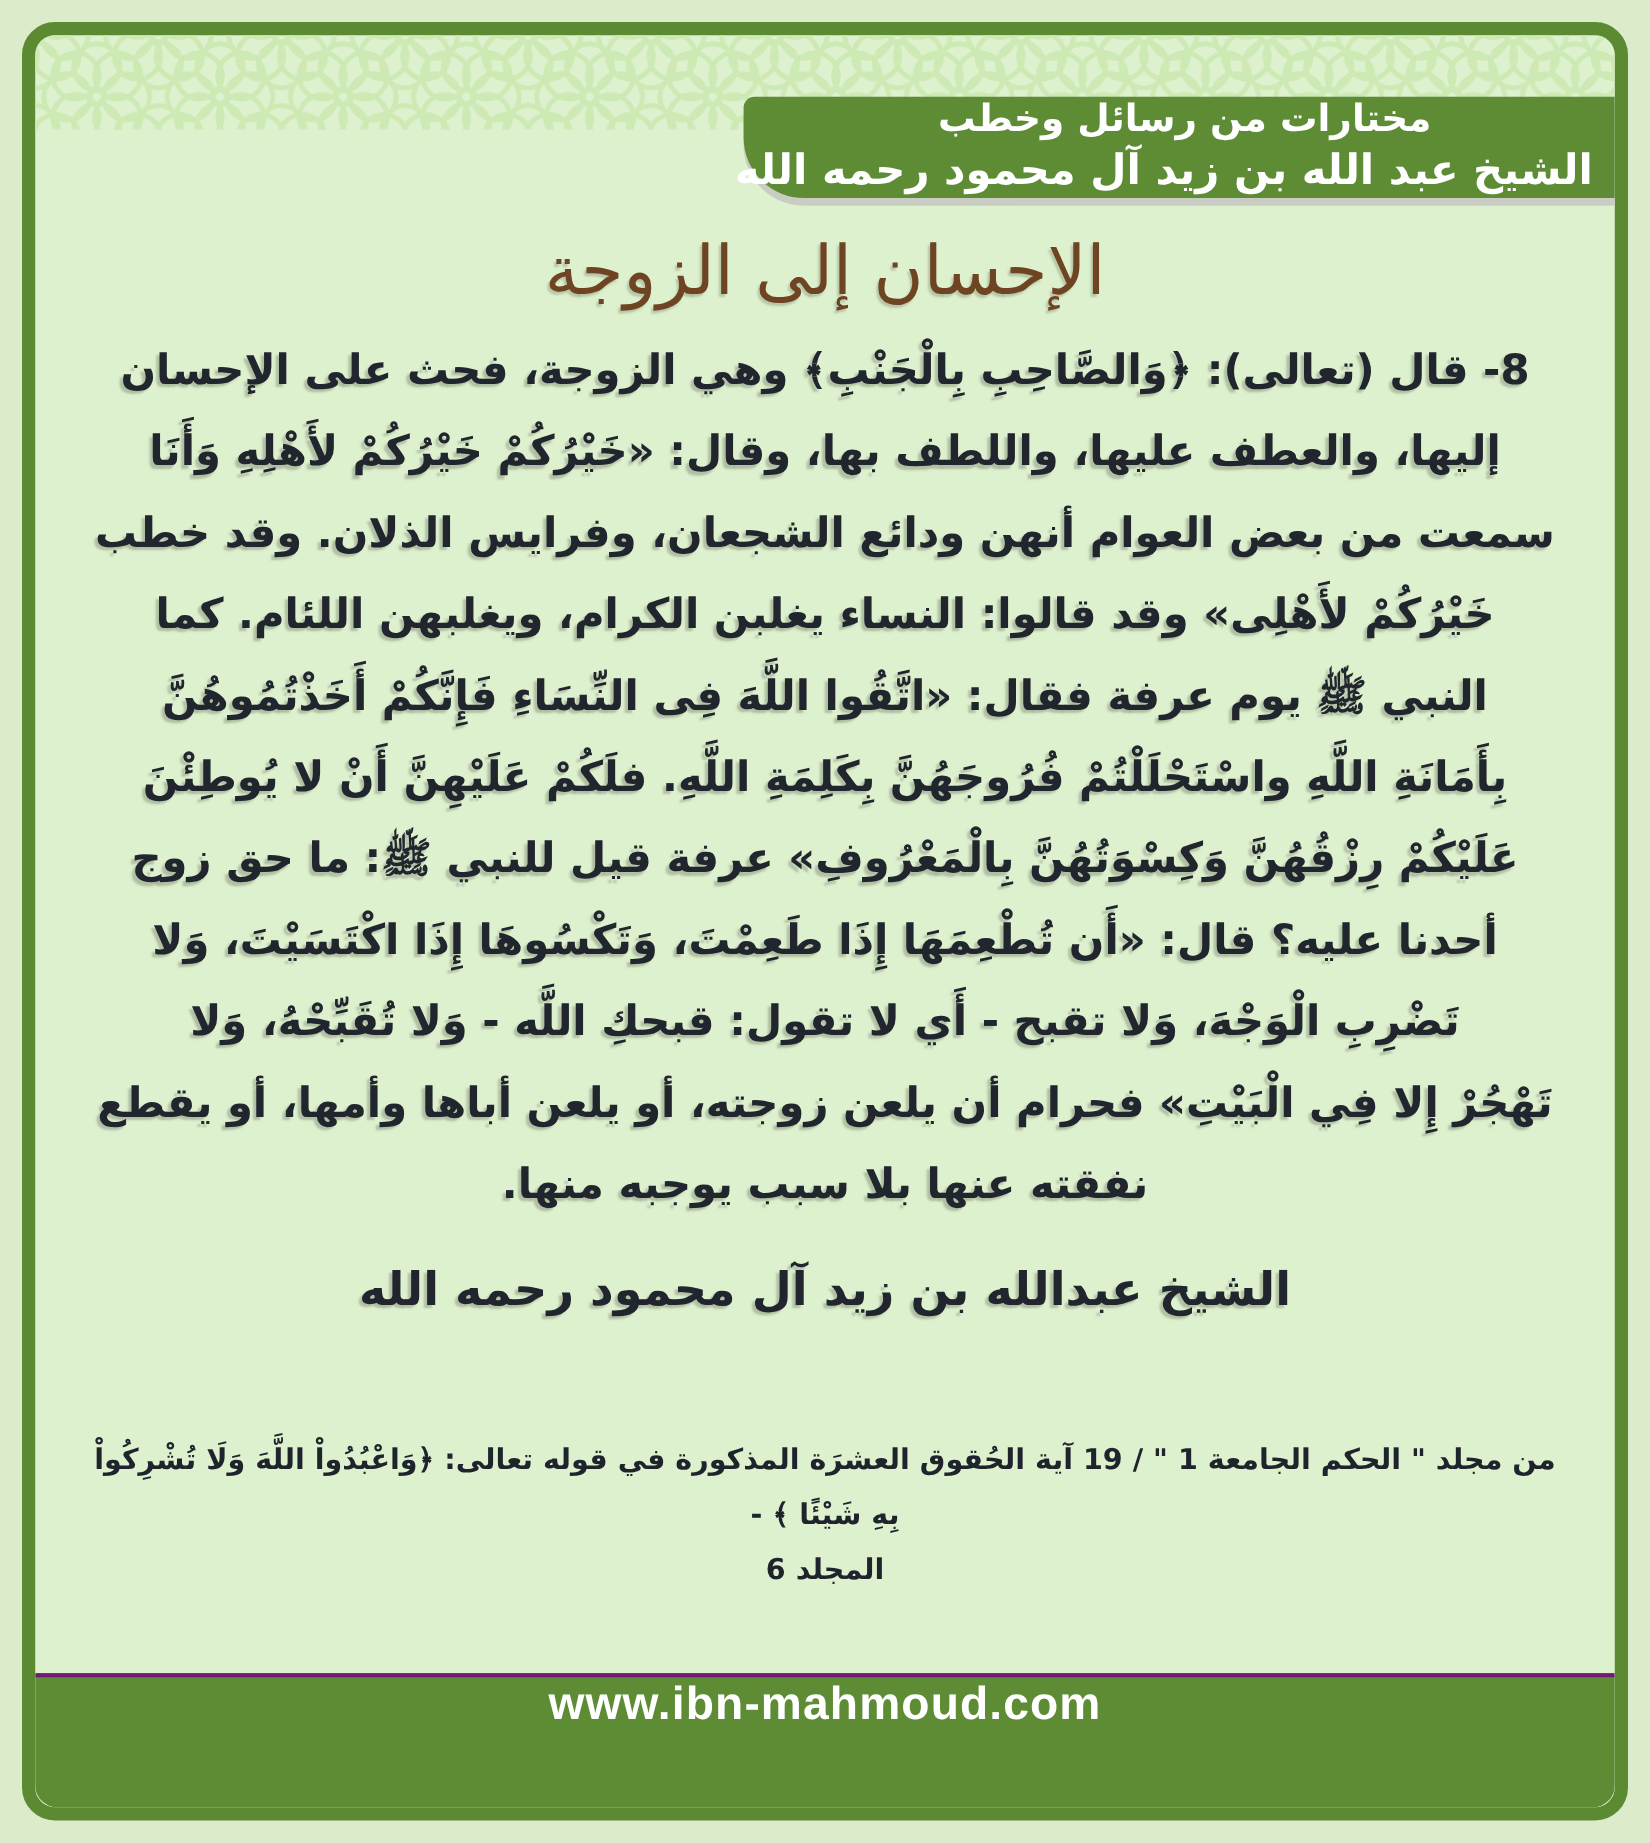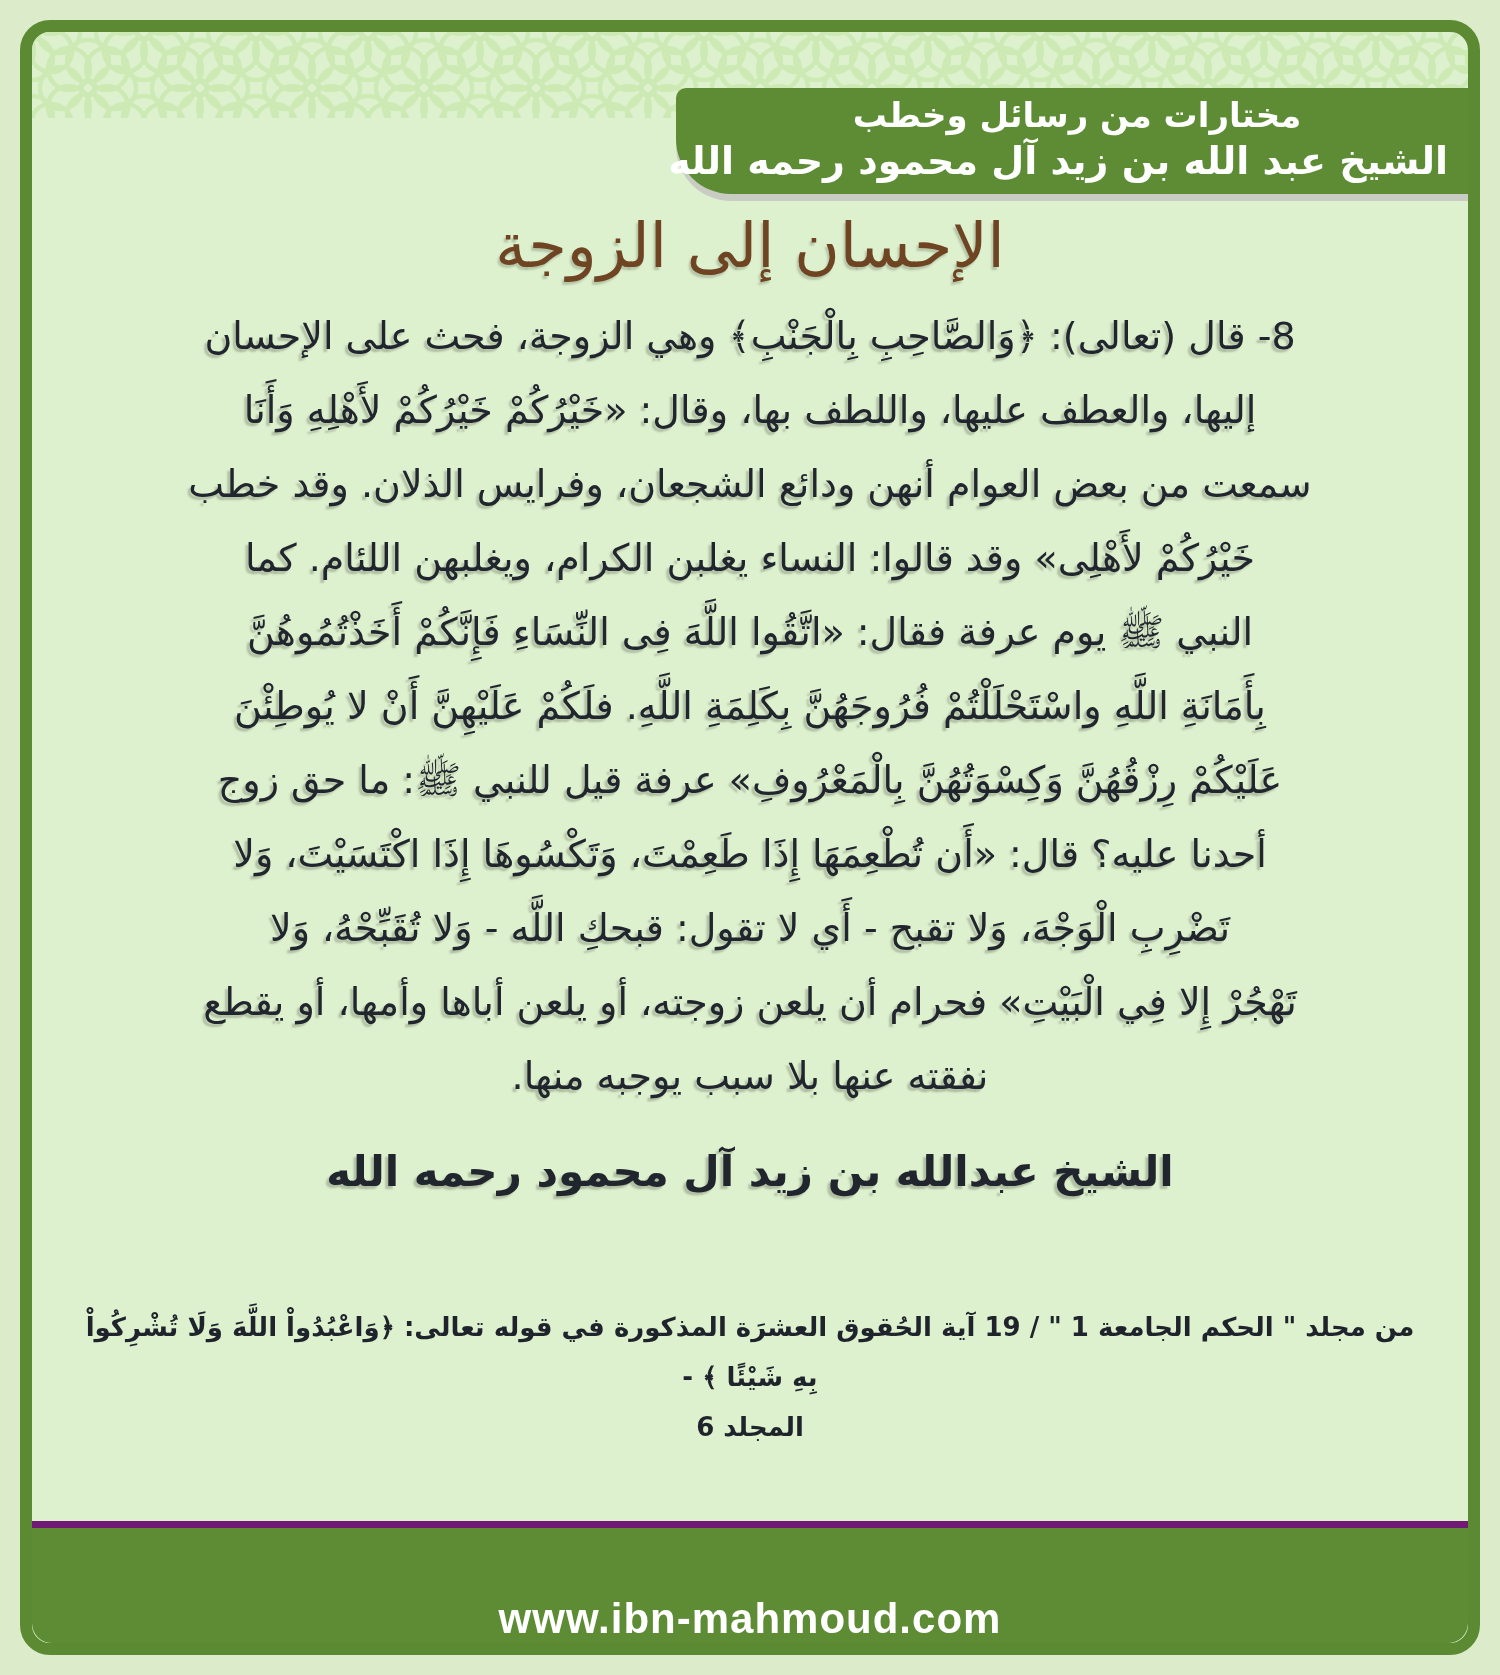--- a/index.html
+++ b/index.html
@@ -21,21 +21,21 @@
   .pattern-band {
     position: absolute;
     top: 0; left: 0; right: 0;
     height: 86px;
     z-index: 1;
   }
   .banner {
     position: absolute;
     top: 56px; right: 0;
     width: 792px;
-    height: 106px;
+    height: 92px;
     background: #5d8c35;
     border-radius: 10px 0 0 55px;
     box-shadow: 0 7px 0 #c9ccc3;
     z-index: 2;
     display: flex;
     flex-direction: column;
     justify-content: center;
     align-items: center;
     padding: 4px 20px 6px 30px;
   }
@@ -66,21 +66,21 @@
     color: #6e4423;
     font-size: 62px;
     font-weight: normal;
     line-height: 1.15;
     text-shadow: -2px 3px 2px rgba(110,120,95,0.35);
   }
   .body-text {
     margin-top: 18px;
     color: #21252d;
     font-size: 38px;
-    font-weight: normal;
+    font-weight: bold;
   }
   .body-line {
     text-align: center;
     line-height: 74px;
     white-space: nowrap;
     text-shadow: -3px 3px 2px rgba(120,130,108,0.45);
   }
   .signature {
     margin-top: 34px;
     text-align: center;
@@ -95,24 +95,24 @@
     color: #1f232b;
     font-size: 26px;
     font-weight: bold;
     line-height: 50px;
   }
   .bottom-bar {
     position: absolute;
     left: 0; right: 0; bottom: 0;
     height: 122px;
     background: #5d8c35;
-    border-top: 7px solid #701a75;
+    border-top: 4px solid #701a75;
     border-radius: 0 0 20px 20px;
     display: flex;
-    align-items: flex-end;
+    align-items: flex-start;
     justify-content: center;
     z-index: 4;
   }
   .website {
     color: #ffffff;
     font-size: 42px;
     font-weight: bold;
     font-family: "Liberation Sans", "DejaVu Sans", sans-serif;
     direction: ltr;
     letter-spacing: 1px;

